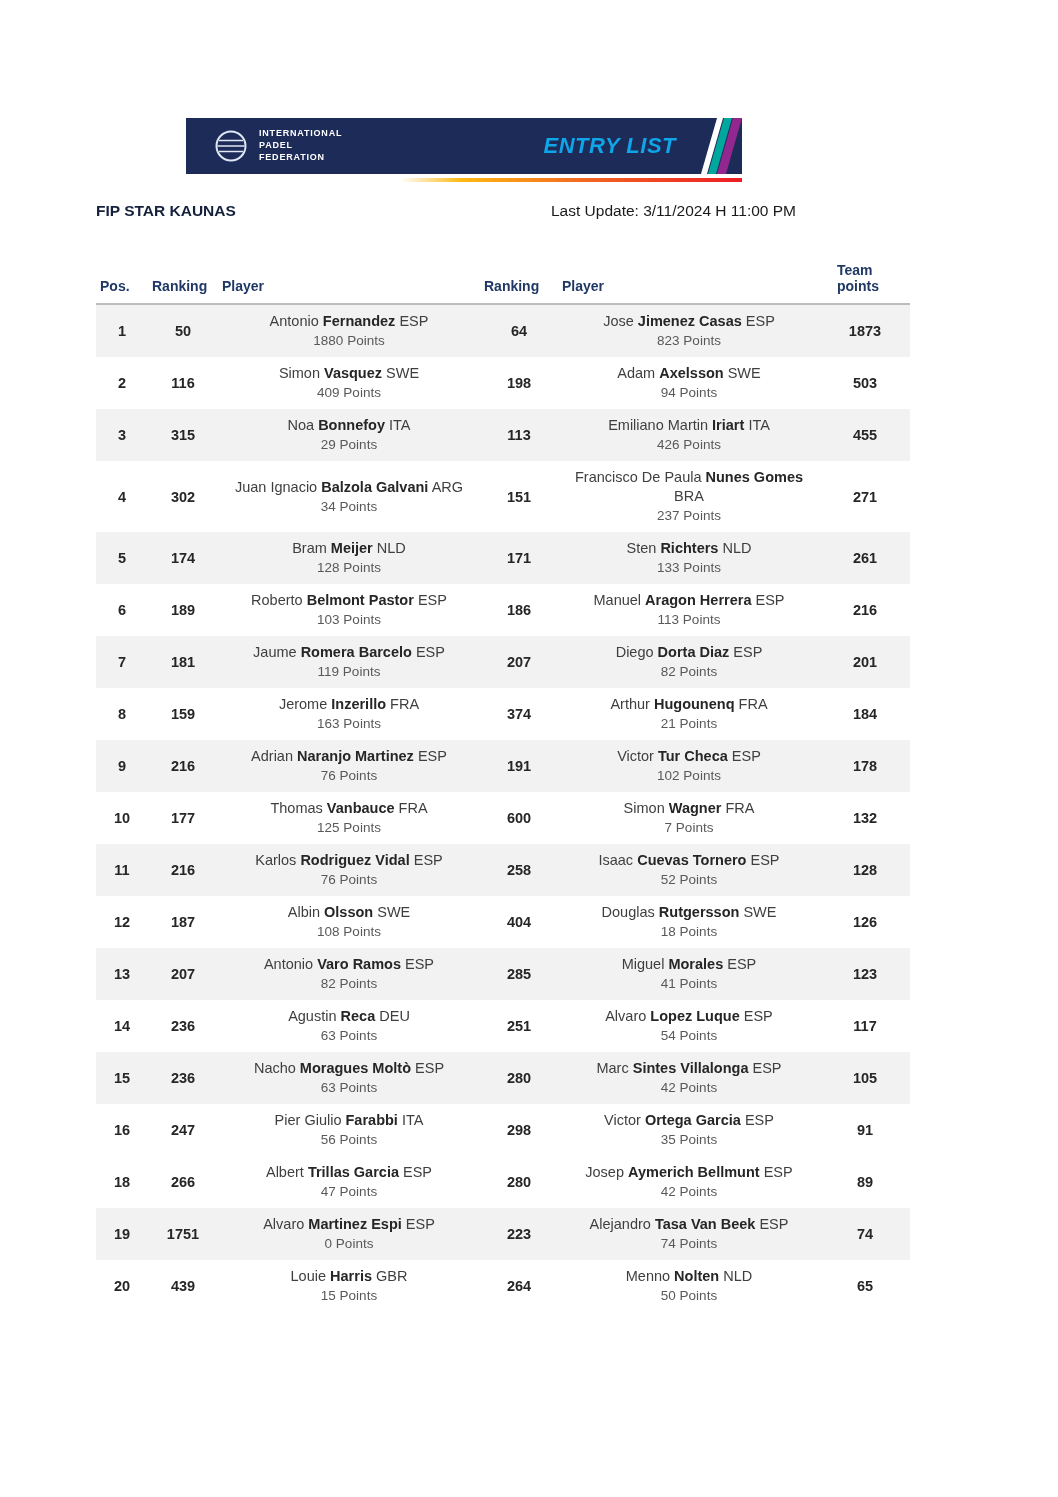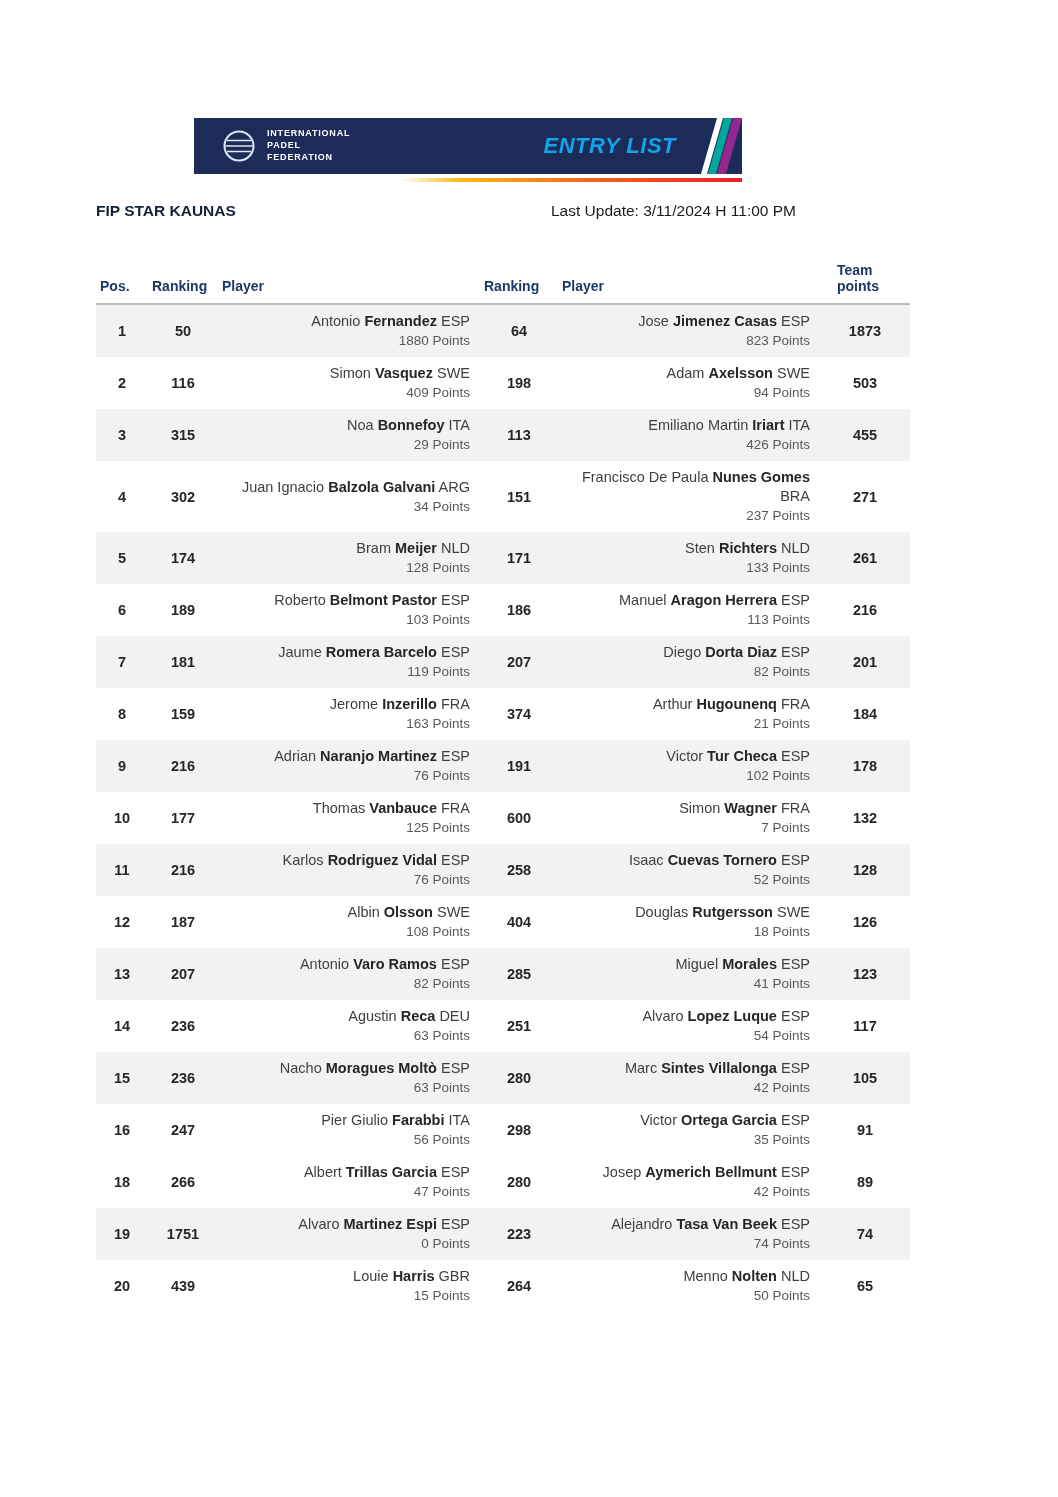--- a/index.html
+++ b/index.html
@@ -6,21 +6,21 @@
   html,body { background:#ffffff; }
   body {
     width:1058px; height:1497px; position:relative;
     font-family:"Liberation Sans", sans-serif;
     color:#262626;
   }
 
   
   .banner { position:absolute; left:186px; top:118px; width:556px; height:66px; }
   .banner-main {
-    position:absolute; left:8px; top:0; right:0; height:56px;
+    position:absolute; left:0; top:0; right:0; height:56px;
     background:#1d2b58; display:flex; align-items:center; overflow:hidden;
   }
   .logo-block { display:flex; align-items:center; gap:9px; margin-left:26px; }
   .logo-block svg { display:block; }
   .logo-text { color:#ffffff; font-size:9px; font-weight:bold; letter-spacing:0.8px; line-height:1.3; }
   .entry-list-title {
     margin-left:auto; margin-right:66px;
     color:#0ea5e9; font-size:22px; font-weight:800; font-style:italic; letter-spacing:0.5px;
     white-space:nowrap;
   }
@@ -52,21 +52,21 @@
     vertical-align:bottom; padding:10px 4px 9px;
     border-bottom:2px solid #bdbdbd;
   }
   thead th.team { padding-left:17px; padding-right:17px; }
 
   tbody tr.odd  { background:#f2f2f2; }
   tbody tr.even { background:#ffffff; }
 
   tbody td { vertical-align:middle; font-size:14.5px; }
   td.center { text-align:center; font-weight:bold; color:#262626; }
-  td.player { padding:7px 10px; text-align:right; }
+  td.player { padding:7px 10px; text-align:center; }
   .name { color:#3f3f3f; line-height:19px; }
   .name b { color:#262626; }
   .points { color:#595959; font-size:13.5px; line-height:19px; }
 </style>
 </head>
 <body>
 
 <div class="banner">
   <div class="banner-main">
     <div class="logo-block">

